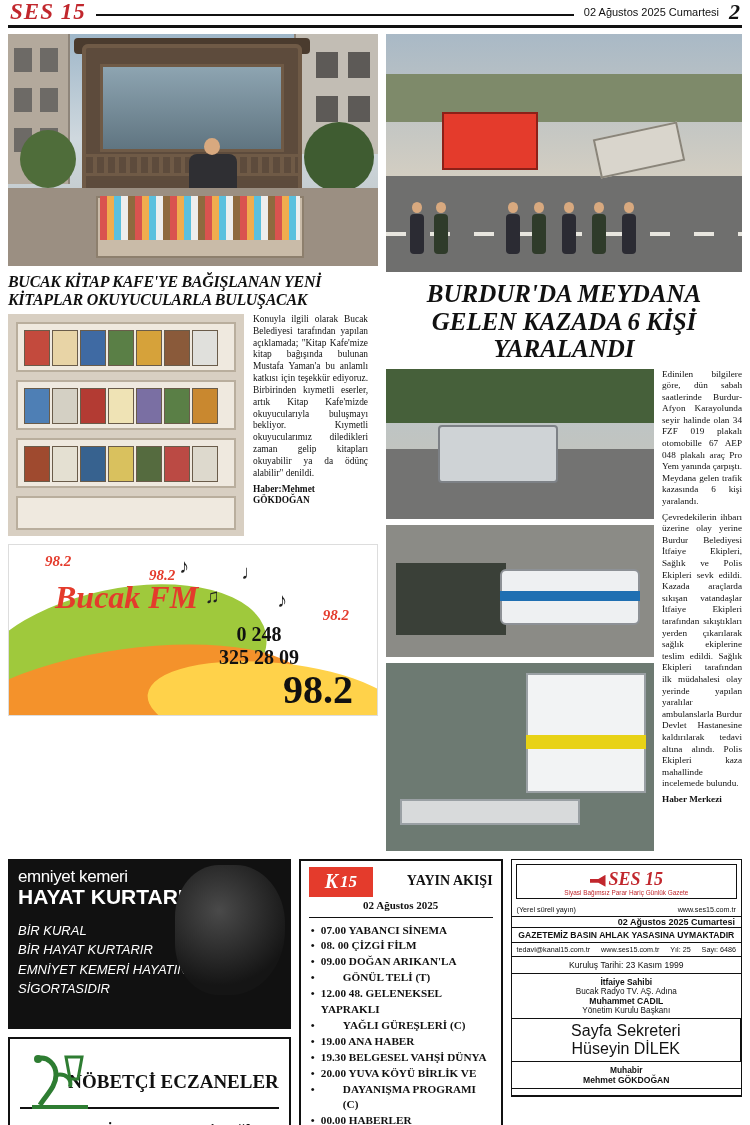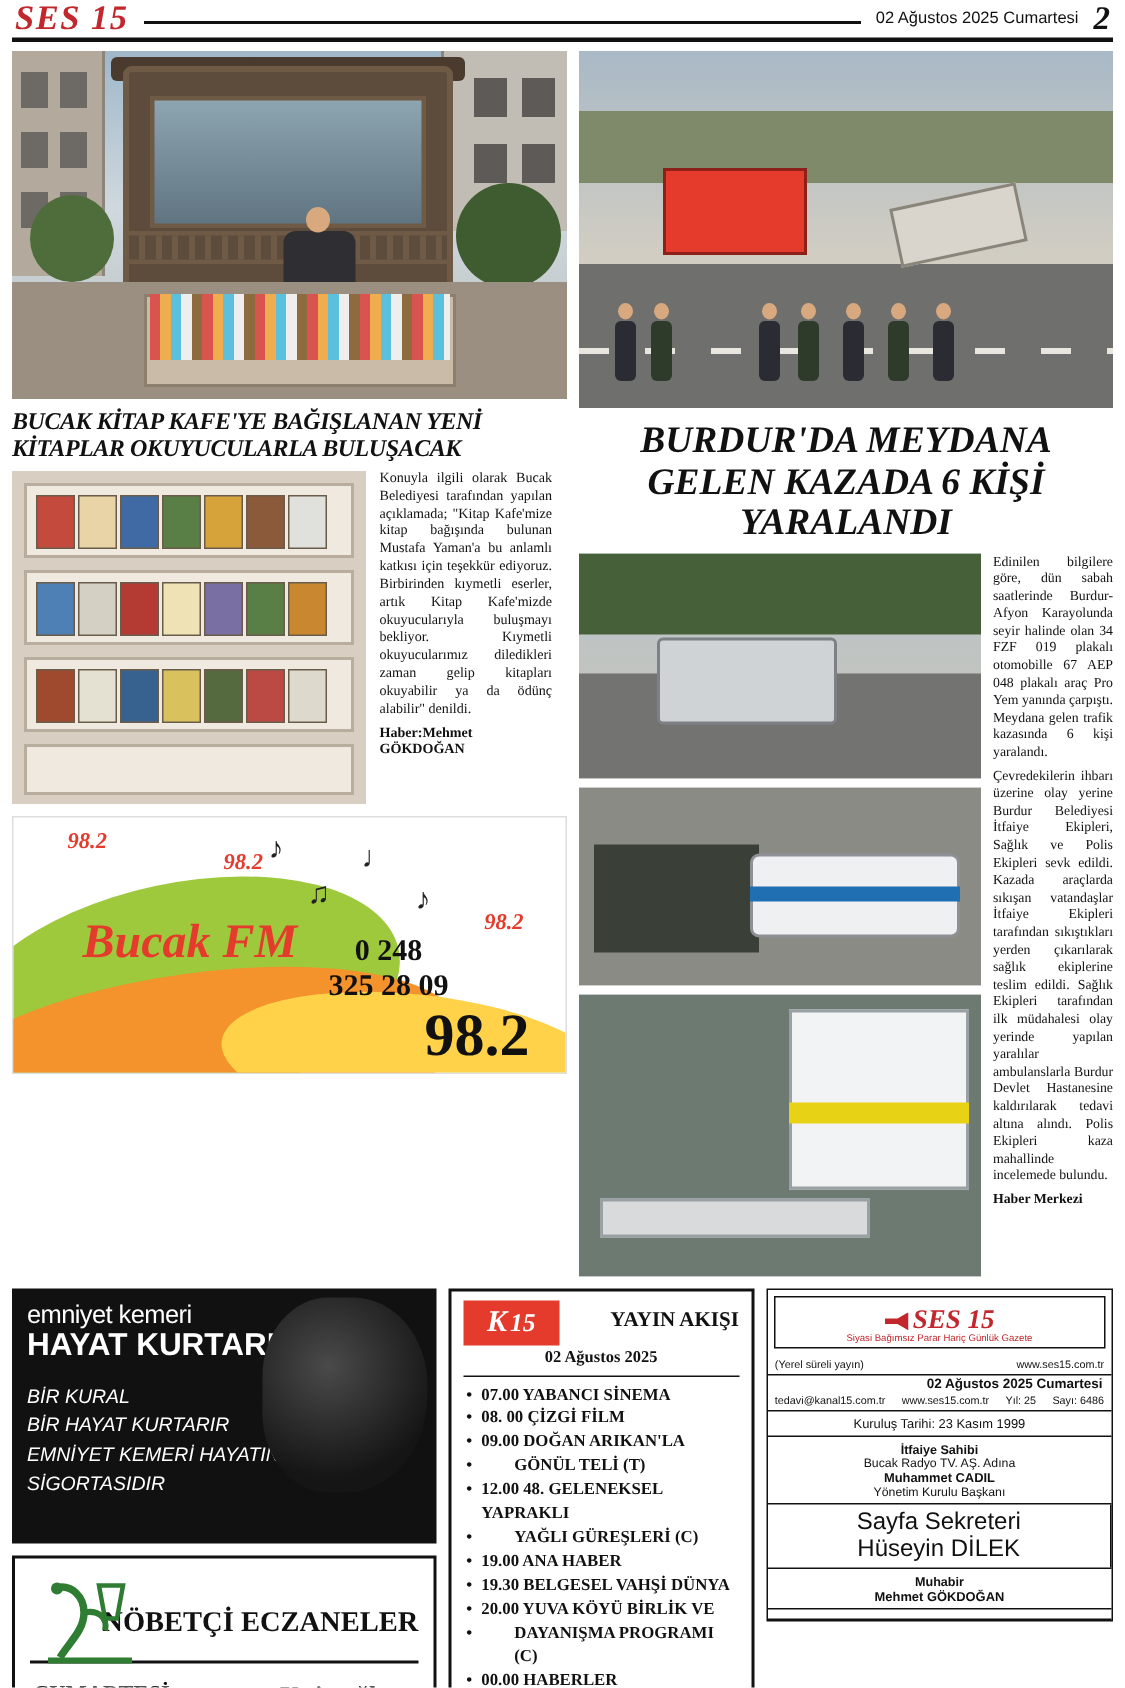--- a/index.html
+++ b/index.html
@@ -70,21 +70,21 @@
   .ph2 .bk{position:absolute;top:6px;width:26px;height:36px;border:1px solid #6a5c4a;}
   .body-col { width:115px; font-size:9.4px; line-height:1.26; text-align:justify; }
   .body-col p { margin:0 0 4px 0; }
   .byline { font-weight:bold; }
 
   
   .radioad { margin-top:8px; height:172px; position:relative; overflow:hidden; background:#ffffff; border:1px solid #ddd;}
   .radioad .swoosh1{position:absolute;left:-40px;top:44px;width:300px;height:150px;background:#9fc93c;border-radius:50%;transform:rotate(-12deg);}
   .radioad .swoosh2{position:absolute;left:-60px;top:104px;width:360px;height:120px;background:#f4922b;border-radius:50%;transform:rotate(-8deg);}
   .radioad .swoosh3{position:absolute;right:-30px;top:118px;width:260px;height:90px;background:#ffd24a;border-radius:50%;transform:rotate(6deg);}
-  .radioad .brand{position:absolute;left:46px;top:34px;font-family:"Liberation Serif",serif;font-style:italic;font-weight:bold;font-size:32px;color:#e43b2c;margin-top:30px;}
+  .radioad .brand{position:absolute;left:46px;top:34px;font-family:"Liberation Serif",serif;font-style:italic;font-weight:bold;font-size:32px;color:#e43b2c;}
   .radioad .n1,.radioad .n2,.radioad .n3{position:absolute;font-style:italic;font-weight:bold;color:#e43b2c;font-size:15px;}
   .radioad .n1{left:36px;top:8px;} .radioad .n2{left:140px;top:22px;} .radioad .n3{right:28px;top:62px;}
   .radioad .note{position:absolute;color:#222;font-size:20px;}
   .radioad .phone{position:absolute;right:78px;top:78px;font-size:20px;font-weight:bold;text-align:center;line-height:1.15;}
   .radioad .big{position:absolute;right:24px;bottom:2px;font-size:40px;font-weight:bold;font-family:"Liberation Serif",serif;}
 
   
   .ph3 { height:238px; }
   .ph3 .sky{position:absolute;inset:0;background:linear-gradient(#a9b9c6,#d3cec2 60%,#9aa08f 100%);}
   .ph3 .hill{position:absolute;left:0;right:0;top:40px;height:48px;background:#7e8a6a;}
@@ -392,20 +392,21 @@
           </div>
           <div class="ksub">Siyasi Bağımsız Parar Hariç Günlük Gazete</div>
         </div>
 
         <div class="kmailrow">
           <div>(Yerel süreli yayın)</div>
           <div>www.ses15.com.tr</div>
         </div>
 
         <div class="kdate">02 Ağustos 2025 Cumartesi</div>
+        <div class="kbar">GAZETEMİZ BASIN AHLAK YASASINA UYMAKTADIR</div>
 
         <div class="kmailrow">
           <div>tedavi@kanal15.com.tr</div>
           <div>www.ses15.com.tr</div>
           <div>Yıl: 25</div>
           <div>Sayı: 6486</div>
         </div>
 
         <div class="kline">Kuruluş Tarihi: 23 Kasım 1999</div>
 

